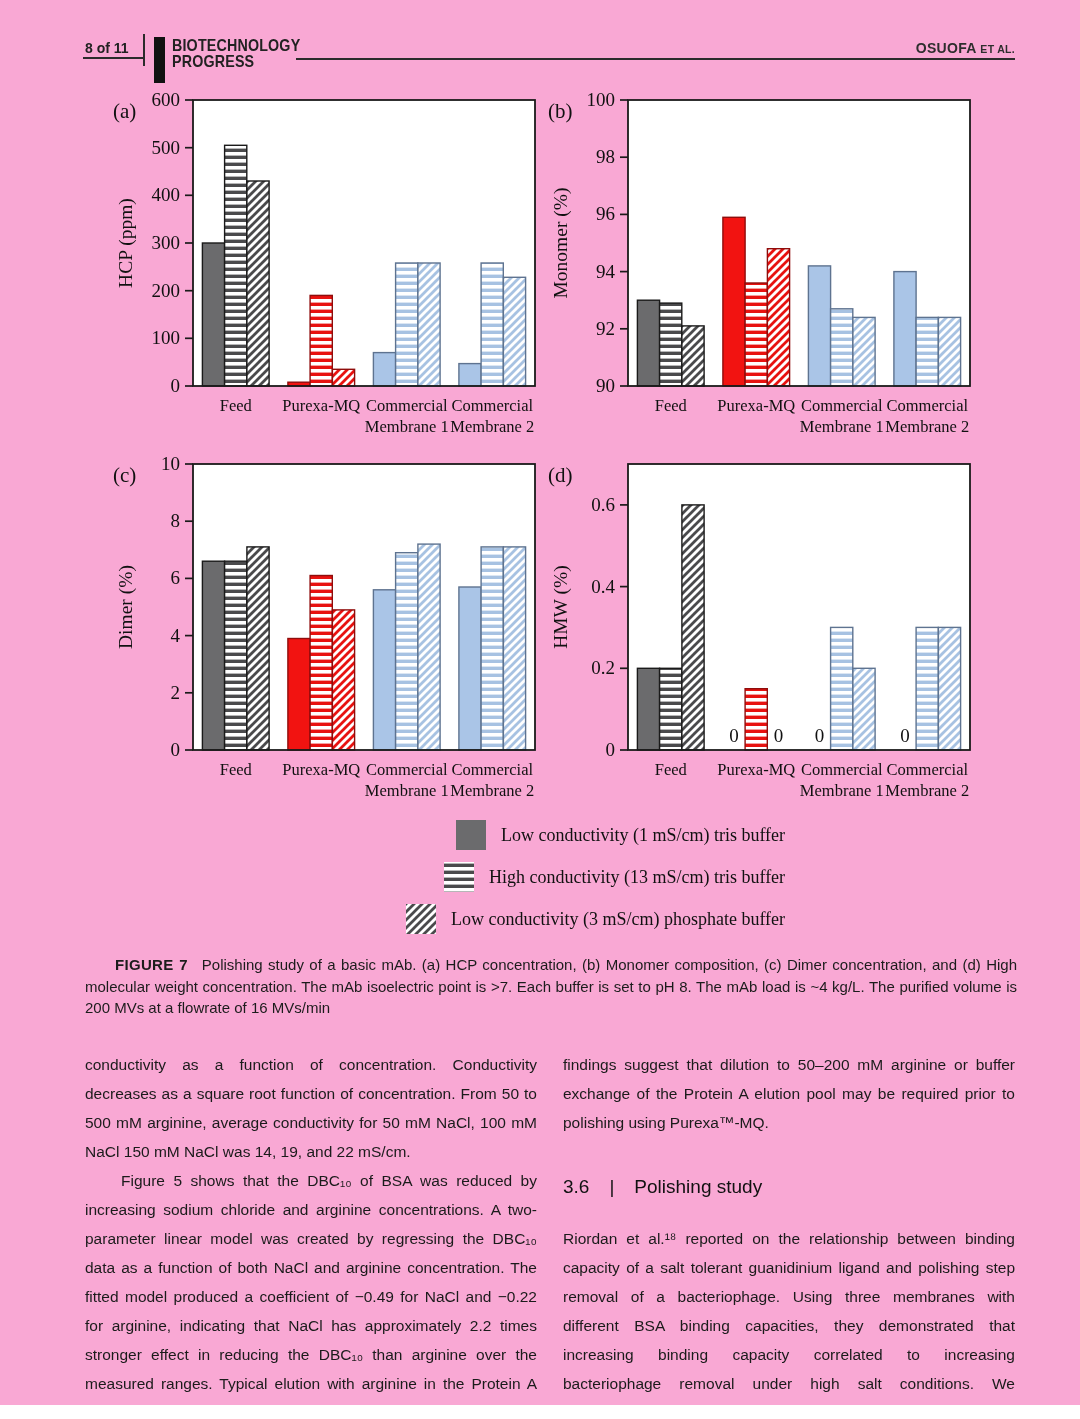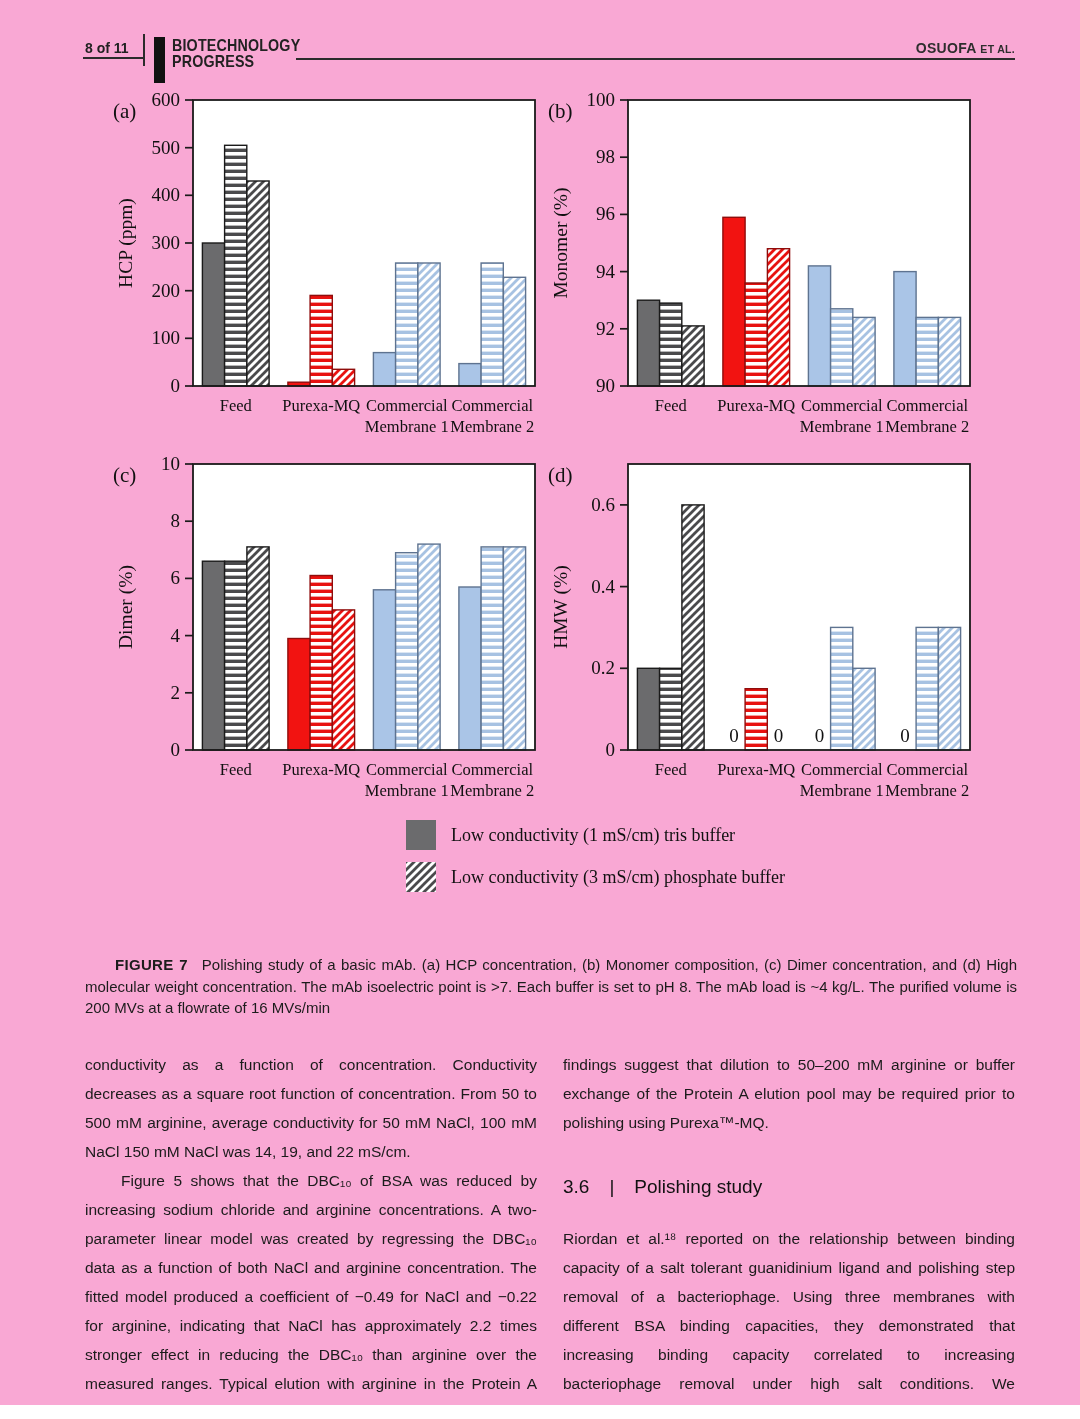--- a/index.html
+++ b/index.html
@@ -26,21 +26,21 @@
   #chart-c { left:105px; top:448px; }
   #chart-d { left:540px; top:448px; }
   .chart text { fill:#111; font-family:"Liberation Serif","DejaVu Serif",serif; }
   .chart .pl { font-size:21px; }
   .chart .yl { font-size:19.5px; }
   .chart .yt { font-size:19px; }
   .chart .xc { font-size:16.5px; }
   .defs-holder { position:absolute; width:0; height:0; overflow:hidden; }
   
   .legend { position:absolute; left:406px; top:820px; }
-  .legend-row { display:flex; align-items:center; gap:15px; margin-bottom:12px; }
+  .legend-row { display:flex; align-items:center; gap:15px; margin-bottom:12px;justify-content:flex-end; }
   .legend-label { font-family:"Liberation Serif","DejaVu Serif",serif; font-size:18px; color:#111; }
   
   .caption { position:absolute; left:85px; top:954px; width:932px; font-size:15px; line-height:21.5px; color:#1c1c1c; text-align:justify; }
   .caption .tag { font-weight:bold; margin-right:14px; letter-spacing:0.3px;margin-left:30px; }
   
   .body-cols { position:absolute; left:85px; top:1050px; width:930px; display:flex; gap:26px; }
   .col { width:452px; font-size:15.5px; line-height:29px; text-align:justify; color:#1b1b1b; }
   .col p { margin:0; }
   .indent { text-indent:36px; }
   .section-heading { display:flex; align-items:baseline; gap:20px; font-size:19px; font-weight:normal; color:#111; margin:35px 0 23px 0; text-align:left; }
@@ -238,20 +238,26 @@
 
   <div class="legend">
     <div class="legend-row">
       <svg width="30" height="30">
           <rect width="30" height="30" fill="#6b6b6d"></rect>
         </svg>
       <span class="legend-label">Low conductivity (1 mS/cm) tris buffer</span>
     </div>
     <div class="legend-row">
       <svg width="30" height="30">
+          <rect width="30" height="30" fill="url(#h-gray)"></rect>
+        </svg>
+      <span class="legend-label">High conductivity (13 mS/cm) tris buffer</span>
+    </div>
+    <div class="legend-row">
+      <svg width="30" height="30">
           <rect width="30" height="30" fill="url(#d-gray)"></rect>
         </svg>
       <span class="legend-label">Low conductivity (3 mS/cm) phosphate buffer</span>
     </div>
   </div>
 
   <div class="caption">
     <span class="tag">FIGURE 7</span><span>Polishing study of a basic mAb. (a) HCP concentration, (b) Monomer composition, (c) Dimer concentration, and (d) High molecular weight concentration. The mAb isoelectric point is &gt;7. Each buffer is set to pH 8. The mAb load is ~4 kg/L. The purified volume is 200 MVs at a flowrate of 16 MVs/min</span>
   </div>
 

